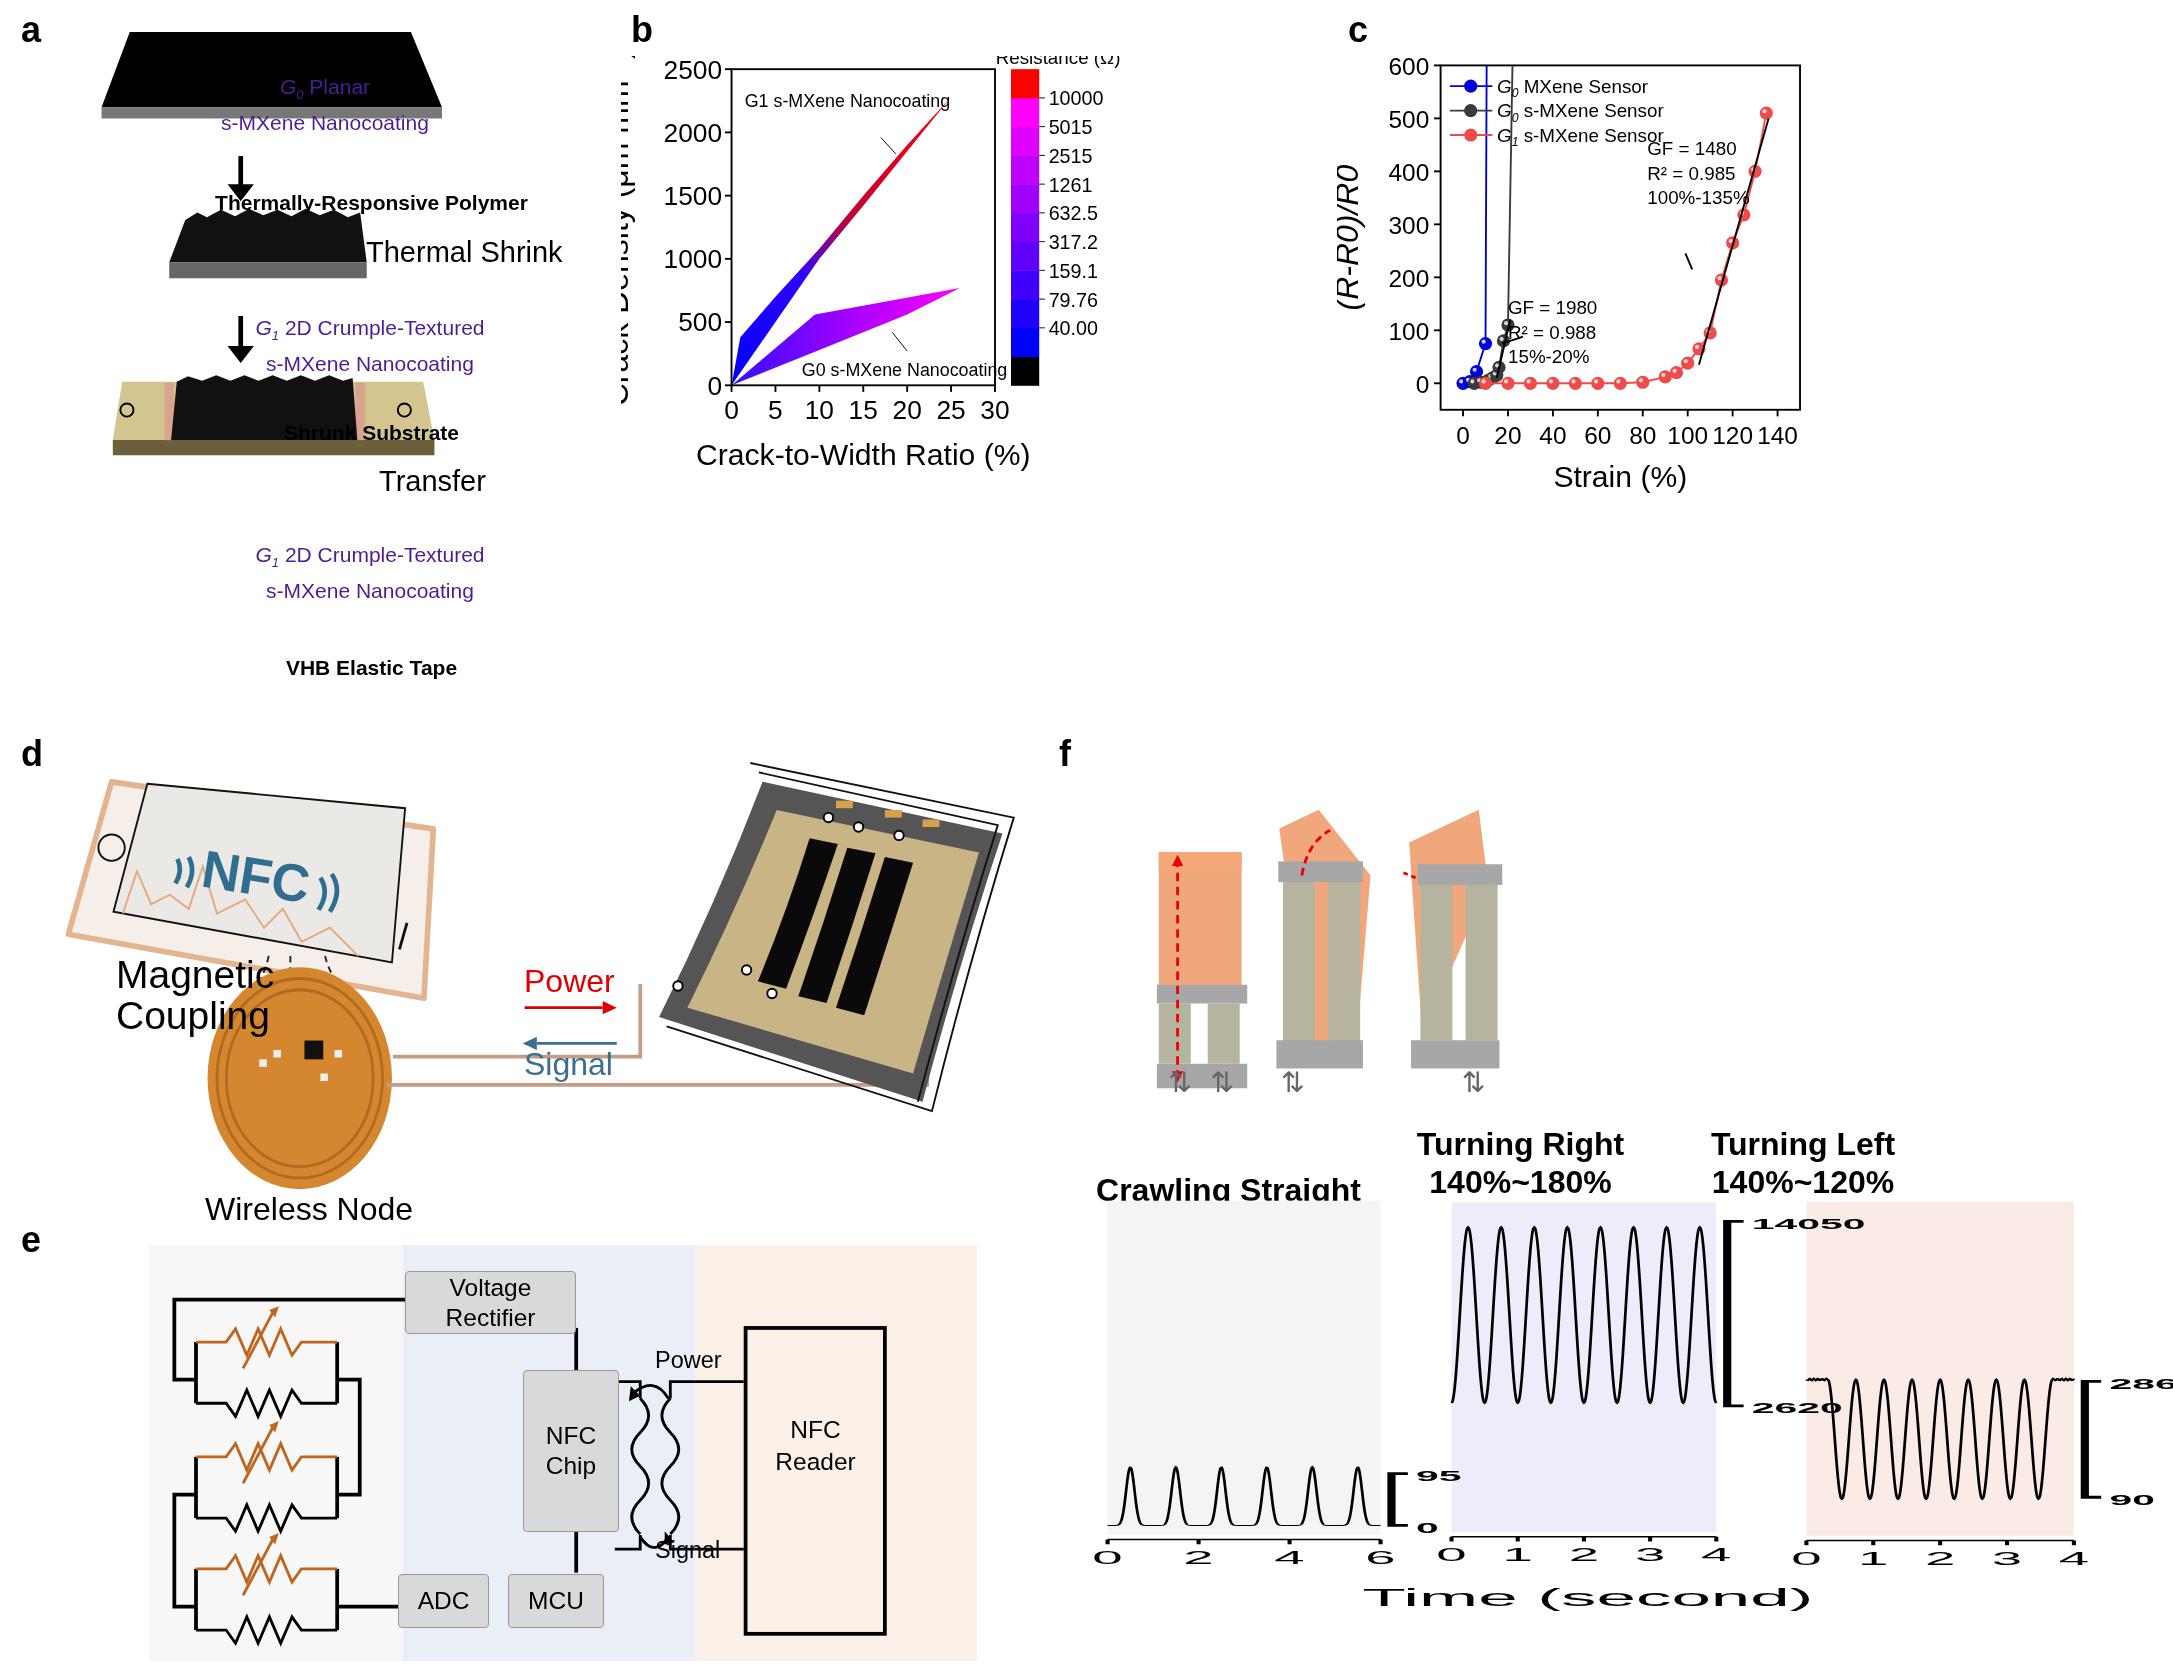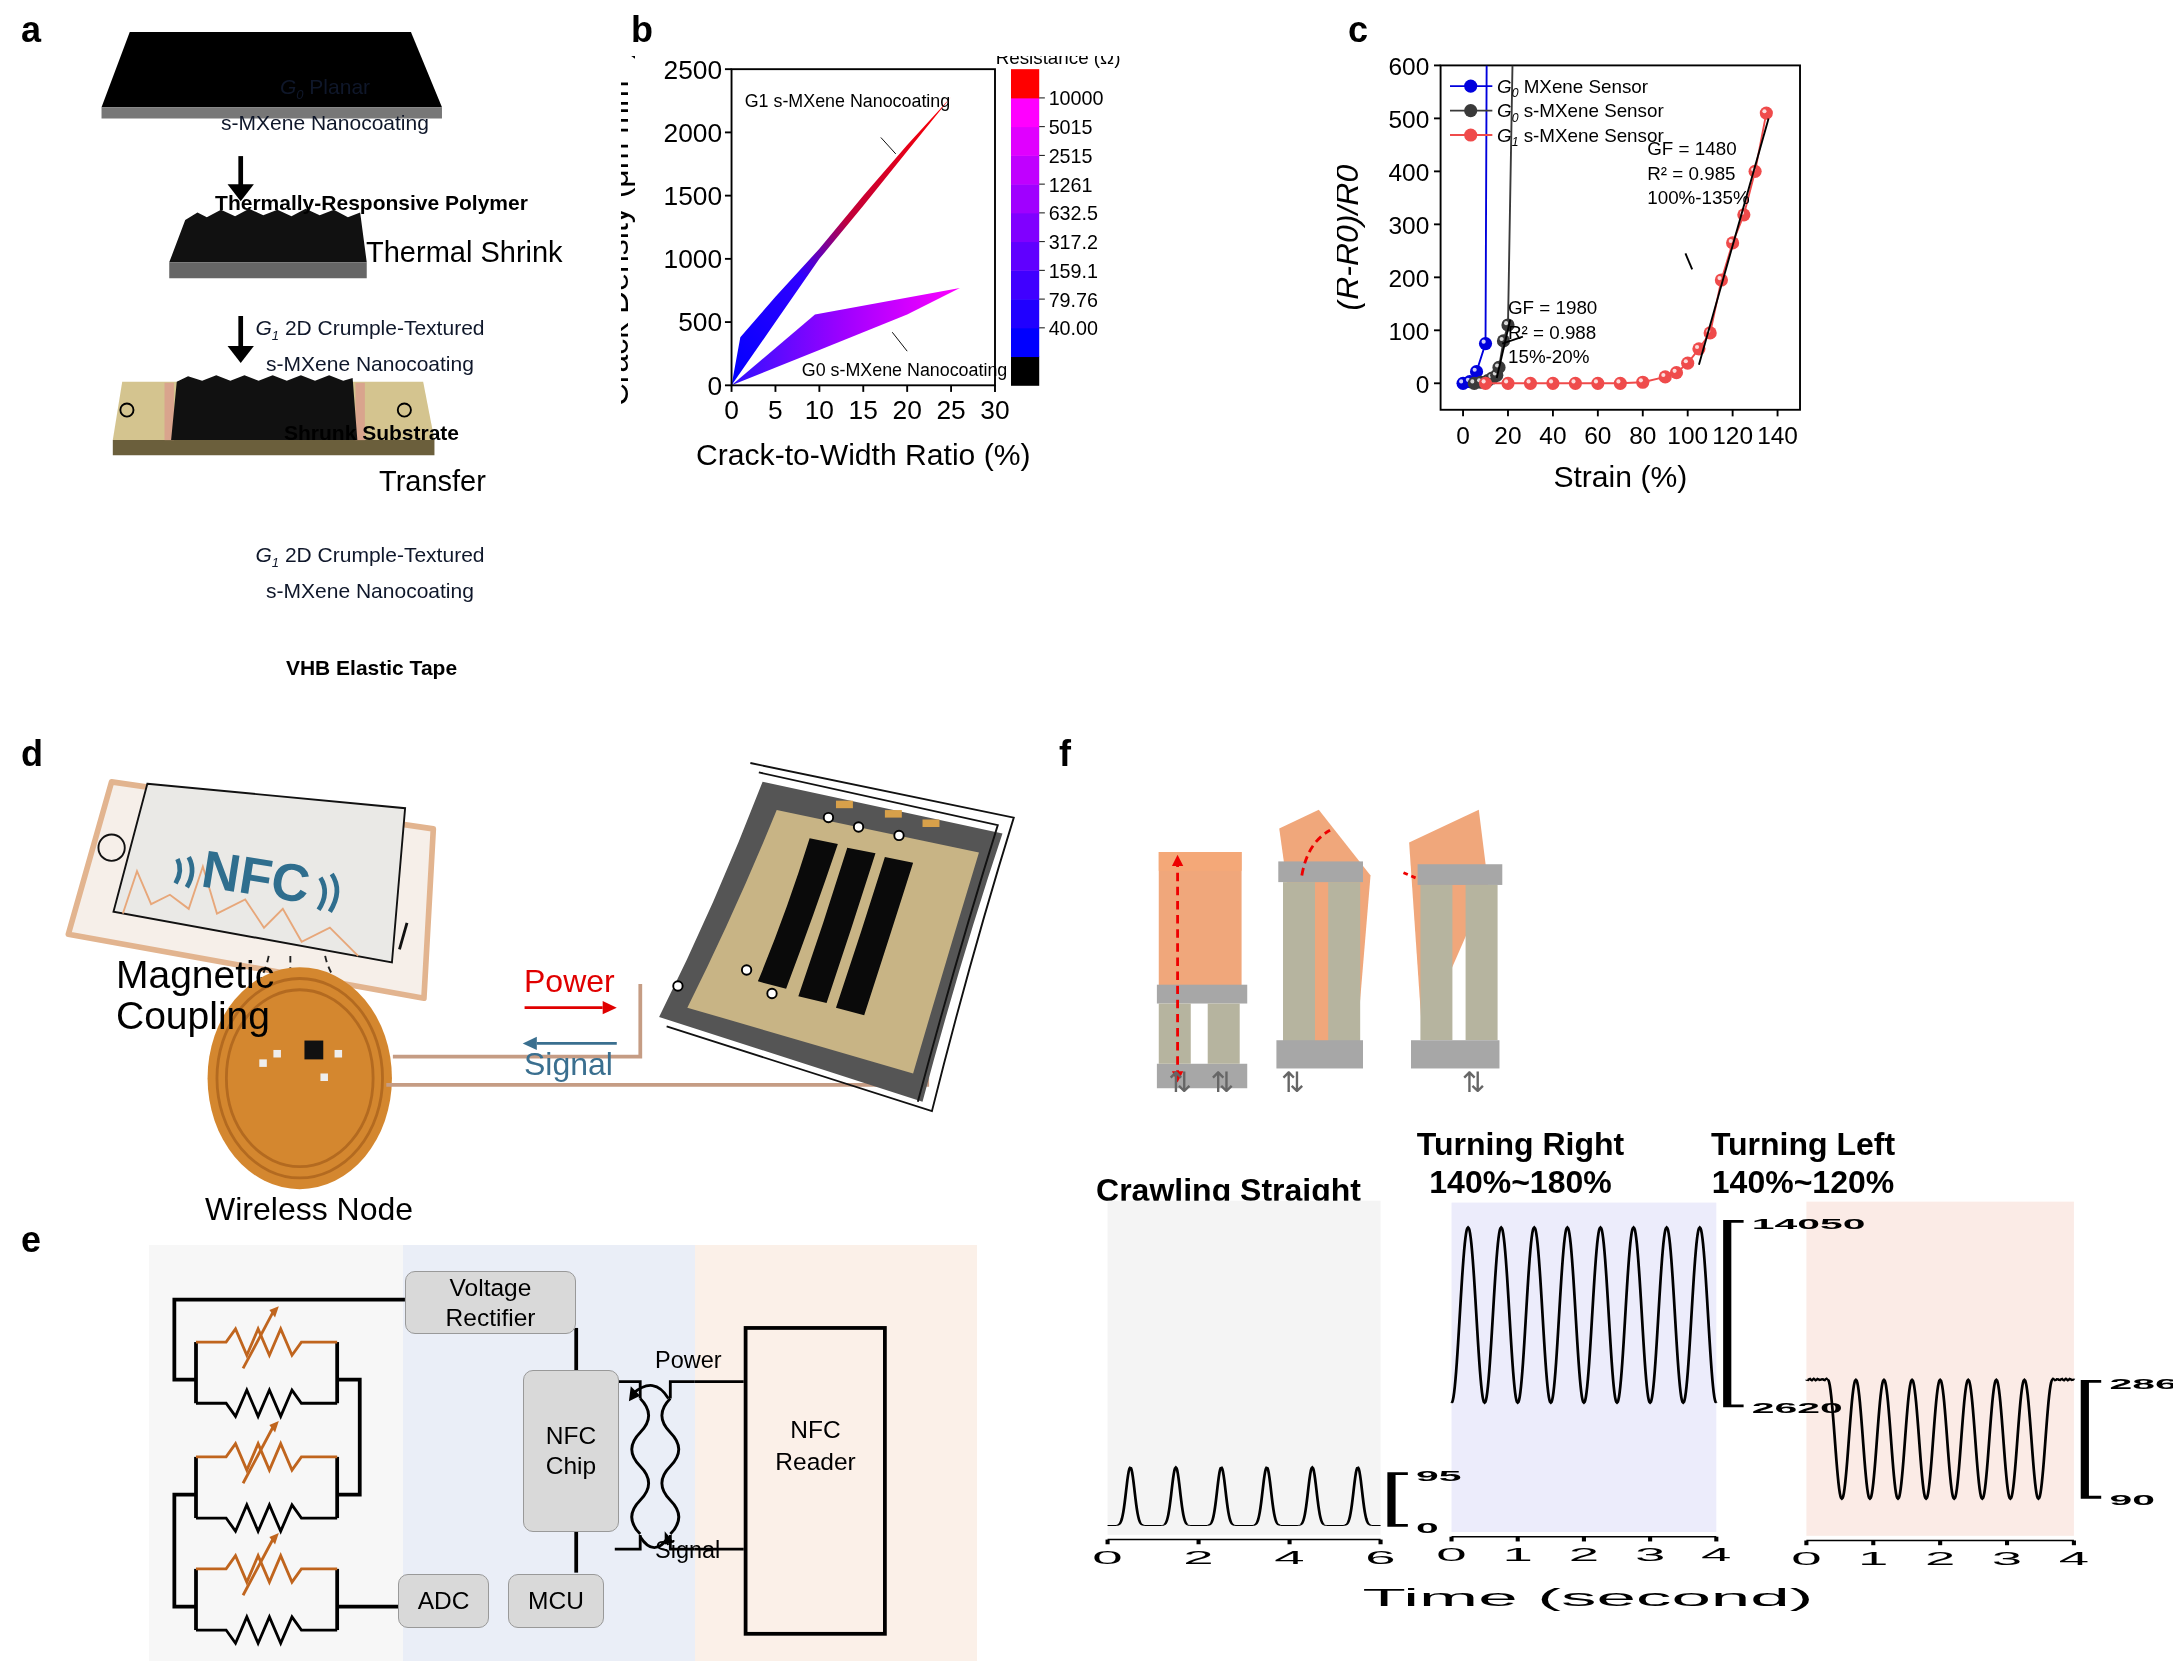--- a/index.html
+++ b/index.html
@@ -1,23 +1,23 @@
 <!DOCTYPE html>
 <html style="font-size:15px"><head>
 <meta charset="utf-8">
 <style>
   html, body { margin:0; padding:0; background:#fff; }
   body { width:2173px; height:1677px; position:relative; overflow:hidden; font-family:"Liberation Sans", sans-serif; color:#000; }
   .abs { position:absolute; }
   .panel-label { position:absolute; font-weight:bold; font-size:36px; font-family:"Liberation Sans", sans-serif; }
   svg text { font-family:"Liberation Sans", sans-serif; }
-  .slab-text { color:#0f172a; font-size:21px; text-align:center; line-height:28px; }
+  .slab-text { color:#4c1d95; font-size:21px; text-align:center; line-height:28px; }
   .flow-label { font-size:21px; font-weight:bold; text-align:center; white-space:nowrap; }
   .step-label { font-size:29px; white-space:nowrap; }
-  .box { position:absolute; background:#d9d9d9; border:1.9px solid #999; border-radius:10px; display:flex; align-items:center; justify-content:center; text-align:center; font-size:24.5px; line-height:30px; }
+  .box { position:absolute; background:#d9d9d9; border:1.9px solid #999; border-radius:4px; display:flex; align-items:center; justify-content:center; text-align:center; font-size:24.5px; line-height:30px; }
   .robot-label { position:absolute; font-size:32px; font-weight:bold; text-align:center; white-space:nowrap; line-height:38px; }
 </style>
 </head>
 <body>
 
 <div class="panel-label" style="left:21px;top:9.4px;">a</div>
 
 <svg class="abs" style="left:94px;top:23.5px;" width="395" height="678" viewBox="0 0 420 720">
 
   <polygon points="38,8 337,8 370,88 8,88" fill="#000"></polygon>

